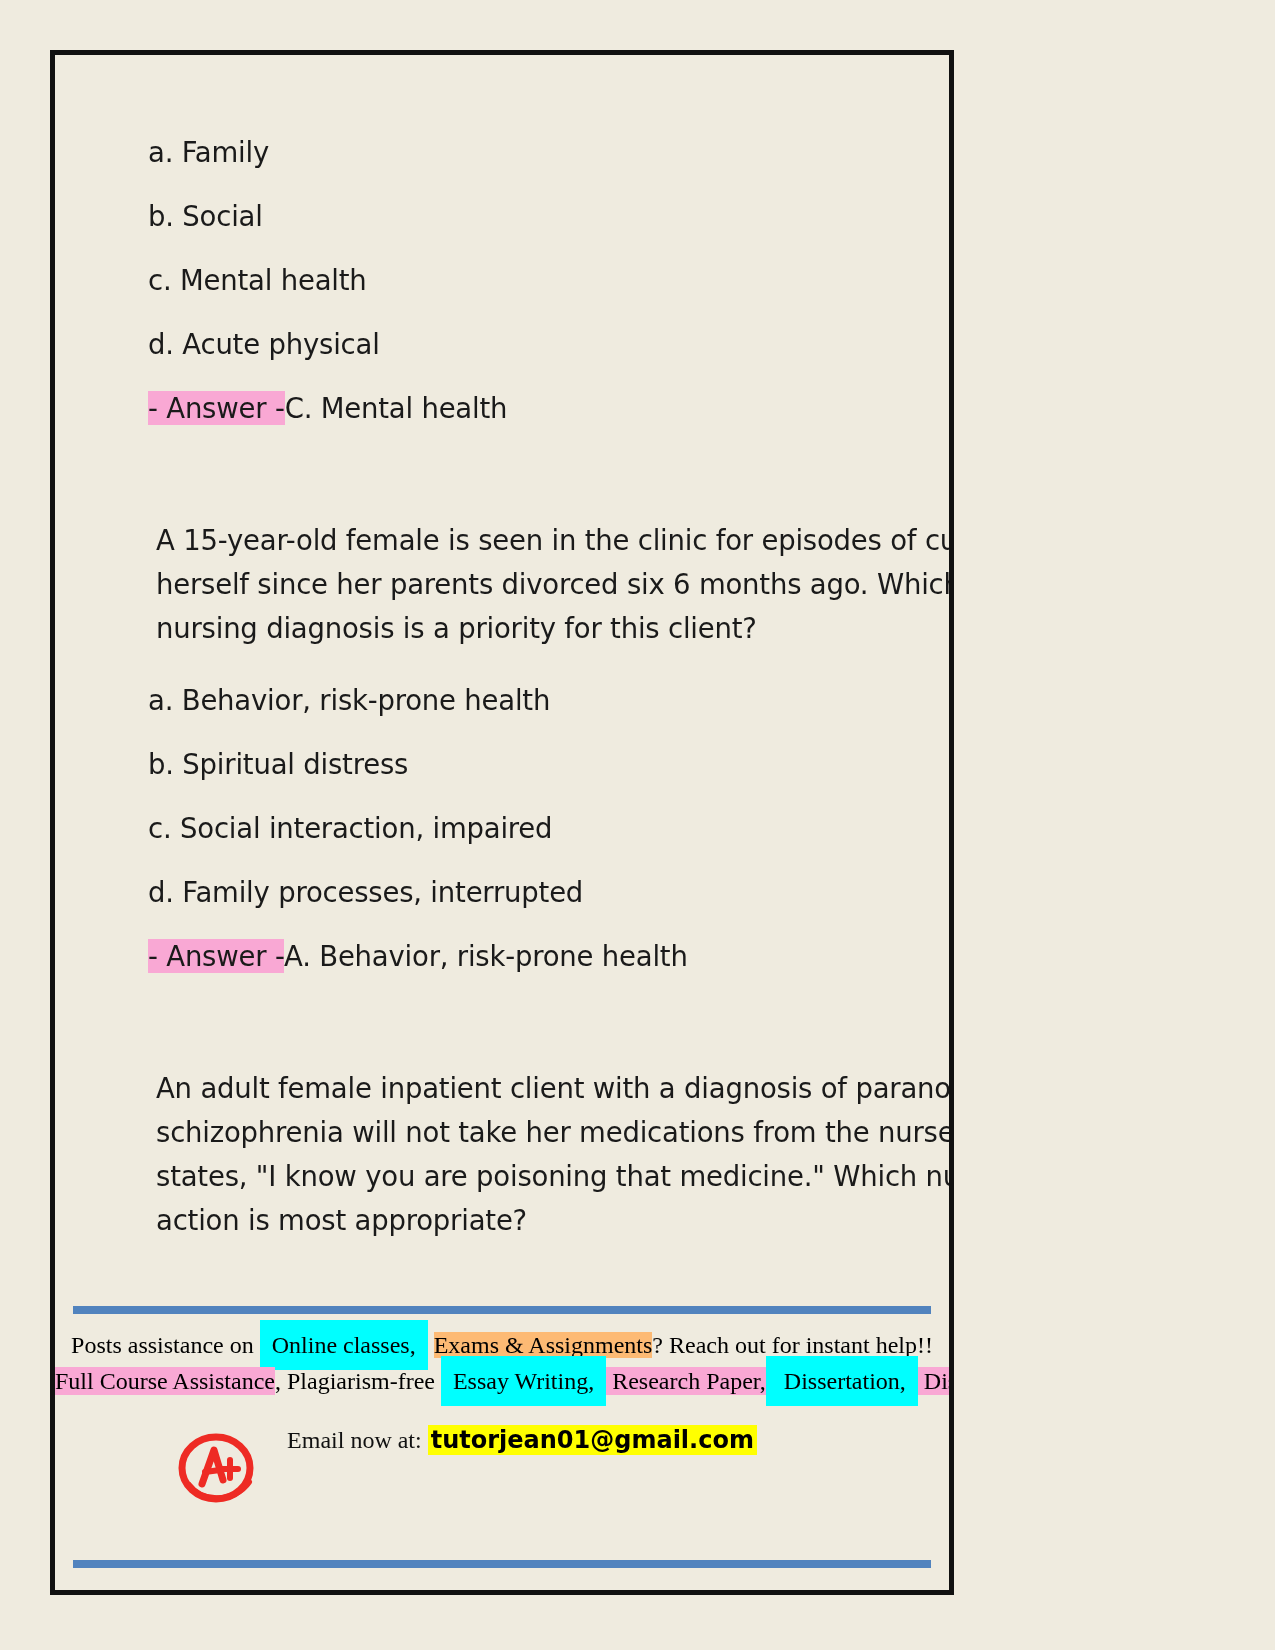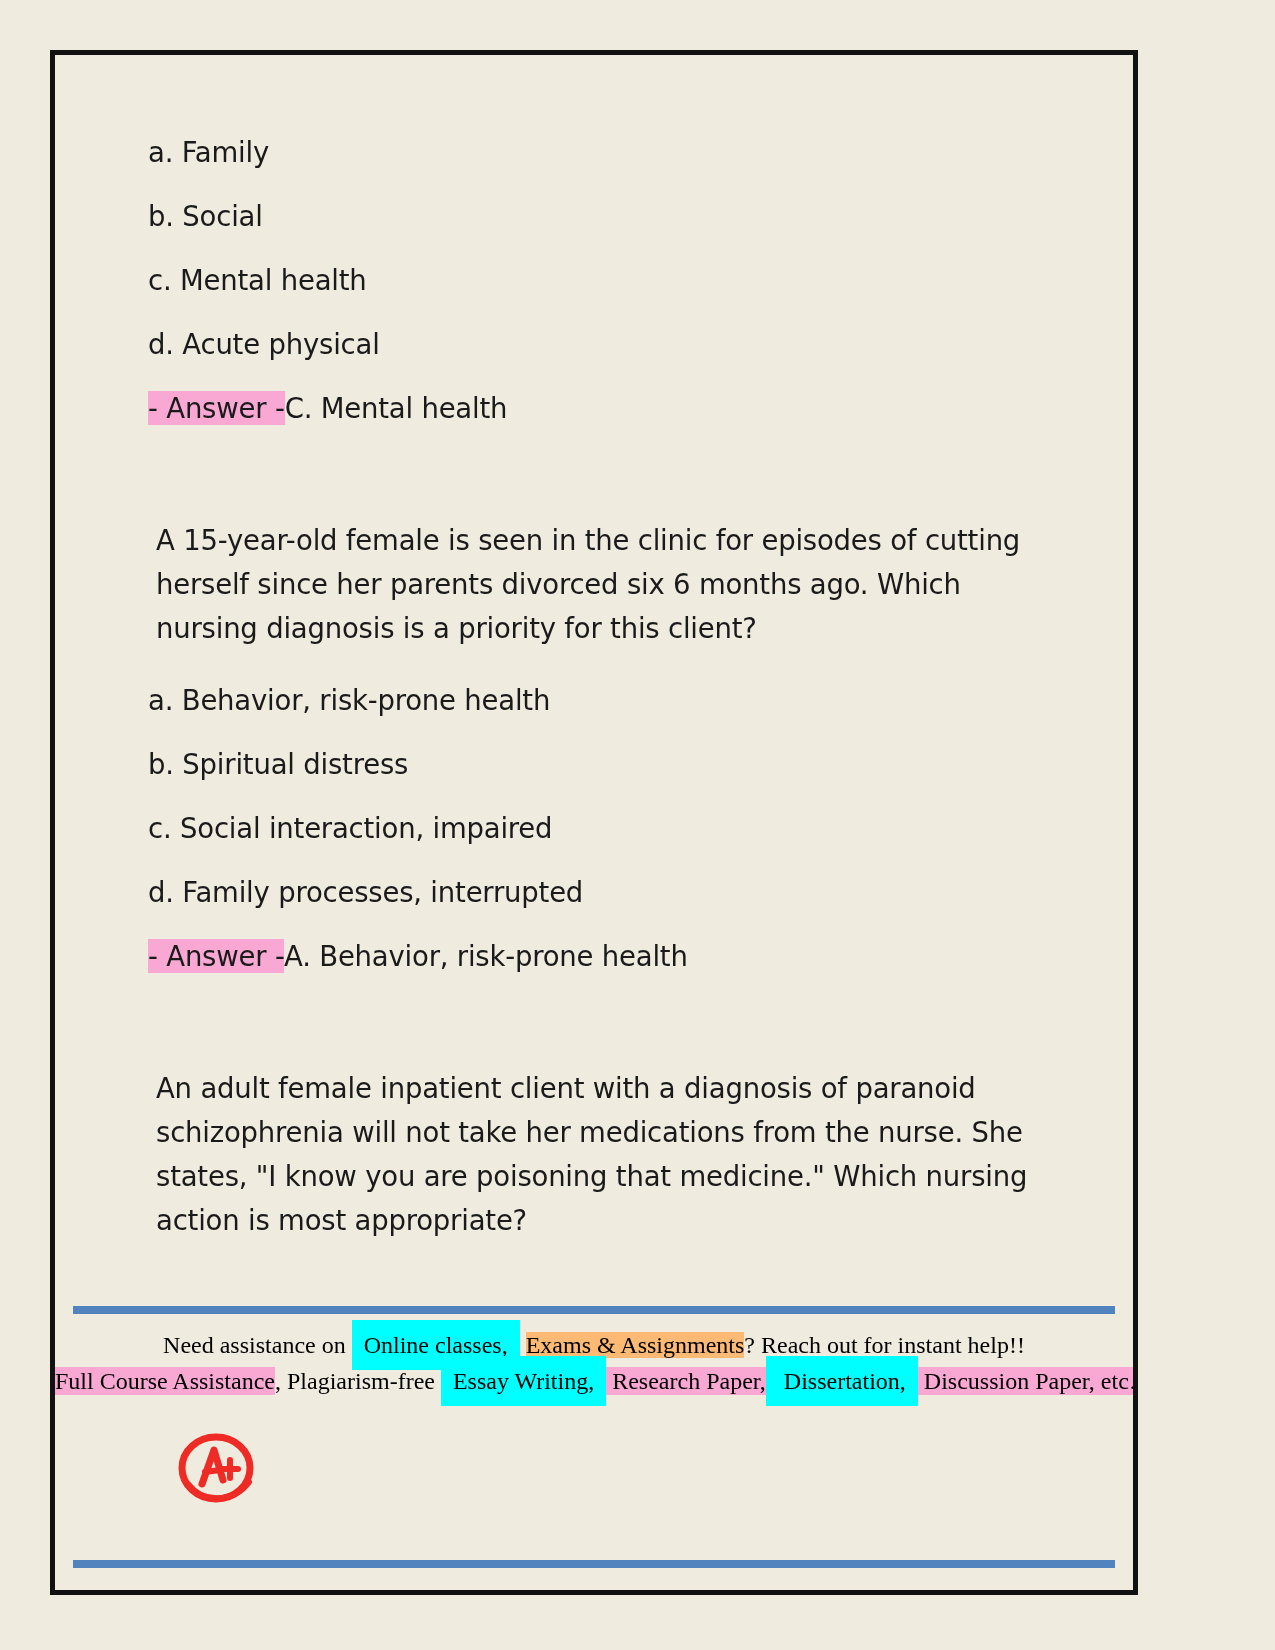--- a/index.html
+++ b/index.html
@@ -11,21 +11,21 @@
   body {
     width: 1275px;
     height: 1650px;
     font-family: "DejaVu Sans", sans-serif;
     -webkit-font-smoothing: antialiased;
   }
   .page {
     position: absolute;
     left: 50px;
     top: 50px;
-    width: 1088px;
+    width: 904px;
     height: 1545px;
     border: 5px solid #111111;
     background: #EFEBDF;
     box-sizing: border-box;
     overflow: hidden;
   }
   .content {
     position: absolute;
     left: 93px;
     top: 75px;
@@ -172,37 +172,41 @@
 
     <p class="qpara">An adult female inpatient client with a diagnosis of paranoid schizophrenia will not take her medications from the nurse. She states, "I know you are poisoning that medicine." Which nursing action is most appropriate?</p>
 
   </div>
 
   <div class="footer">
 
     <div class="rule rule-top"></div>
 
     <div class="promo">
-      <div class="promo-line"><span>Need assistance on </span><span class="hl-cyan">Online classes,</span><span> </span><span class="hl-green">Exams &amp; Assignments</span><span>? Reach out for instant help!!</span></div>
+      <div class="promo-line"><span>Posts assistance on </span><span class="hl-cyan">Online classes,</span><span> </span><span class="hl-green">Exams &amp; Assignments</span><span>? Reach out for instant help!!</span></div>
       <div class="promo-line promo-line-2"><span class="hl-yellow">Full Course Assistance</span><span>, Plagiarism-free </span><span class="hl-cyan">Essay Writing,</span><span class="hl-yellow"> Research Paper,</span><span class="hl-cyan"> Dissertation,</span><span class="hl-yellow"> Discussion Paper, etc….</span></div>
     </div>
 
     <div class="contact">
 
       <div class="logo">
         <svg viewBox="0 0 86 78" width="86" height="78" aria-hidden="true">
           <ellipse cx="43" cy="38" rx="34" ry="31" fill="none" stroke="#EE2B24" stroke-width="7"></ellipse>
           <path d="M16 55 C 30 74, 62 72, 76 52" fill="none" stroke="#EE2B24" stroke-width="6" stroke-linecap="round"></path>
           <path d="M29 54 L41 20 L50 50" fill="none" stroke="#EE2B24" stroke-width="7" stroke-linecap="round" stroke-linejoin="round"></path>
           <path d="M32 42 L47 40" fill="none" stroke="#EE2B24" stroke-width="6" stroke-linecap="round"></path>
           <path d="M57 30 L57 48" fill="none" stroke="#EE2B24" stroke-width="6" stroke-linecap="round"></path>
           <path d="M49 39 L65 39" fill="none" stroke="#EE2B24" stroke-width="6" stroke-linecap="round"></path>
         </svg>
       </div>
 
+      <div class="contact-text">
+        <span class="email-label">Email now at:</span>
+        <span class="email-addr">tutorjean01@gmail.com</span>
+      </div>
 
     </div>
 
     <div class="rule rule-bottom"></div>
 
   </div>
 
 </div>
 
 </body></html>

